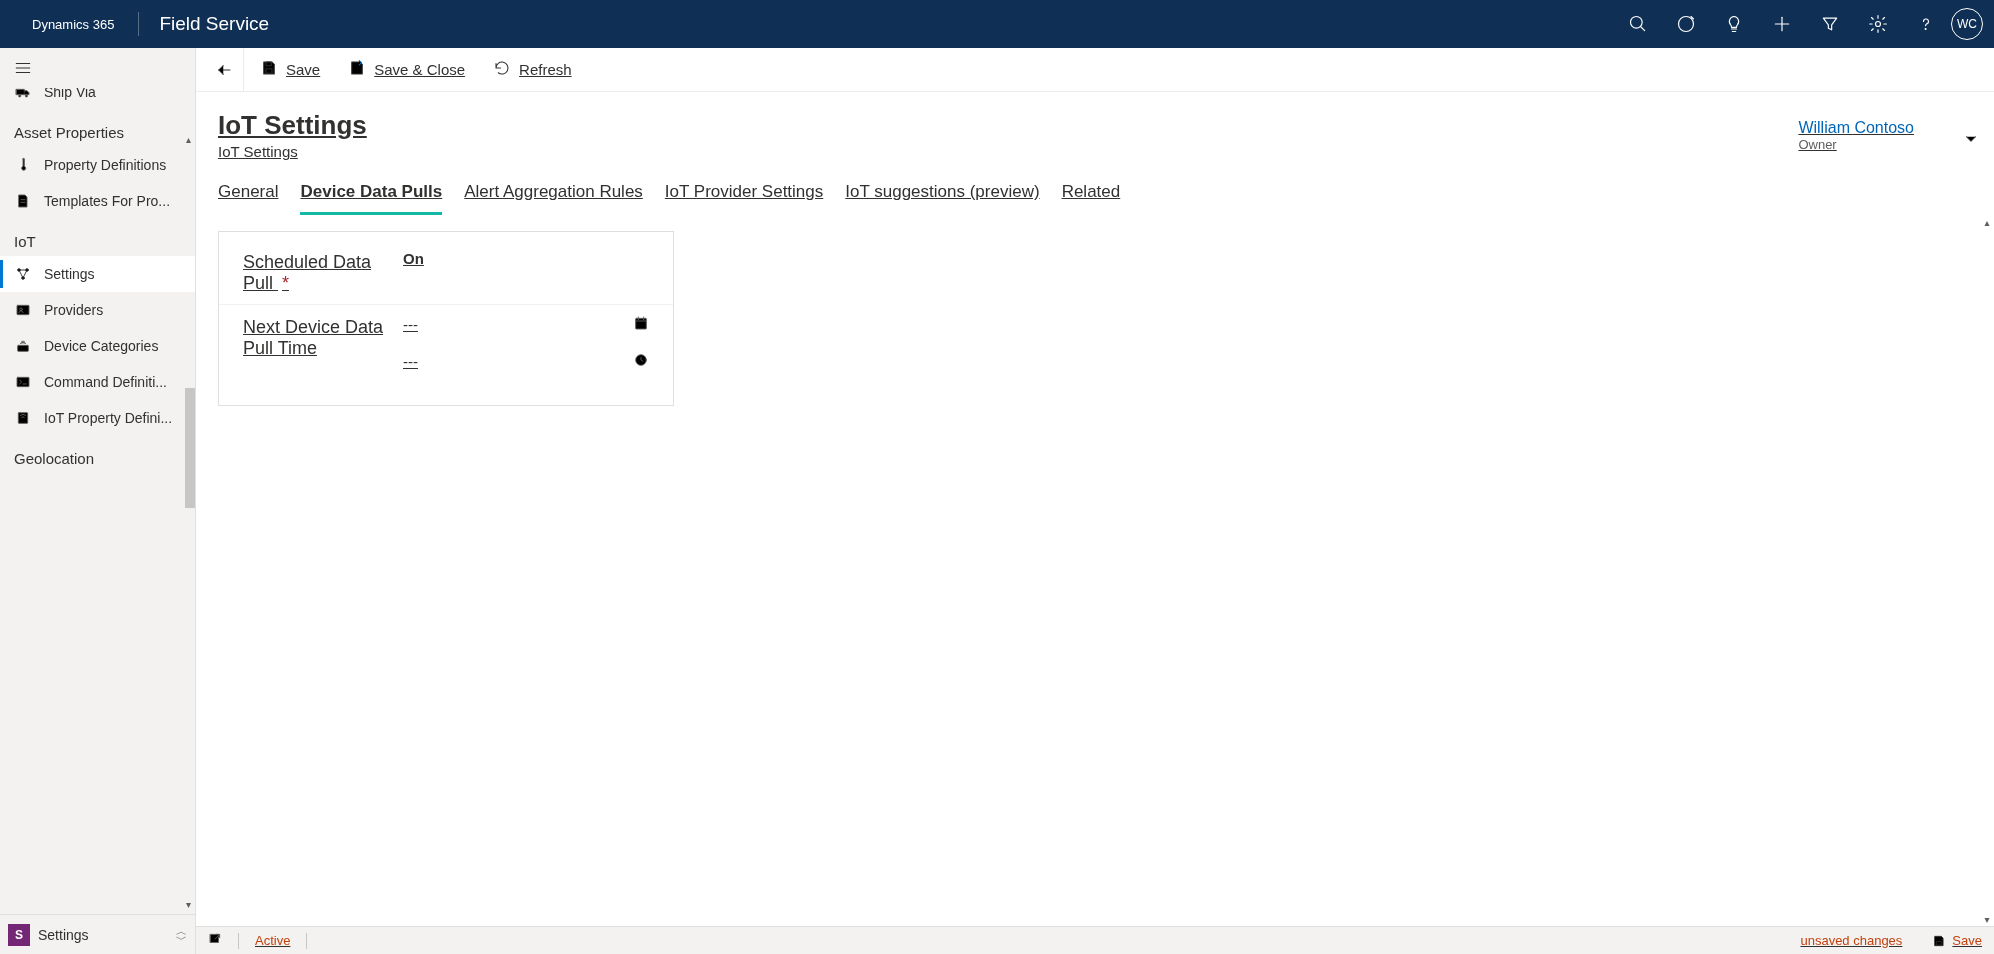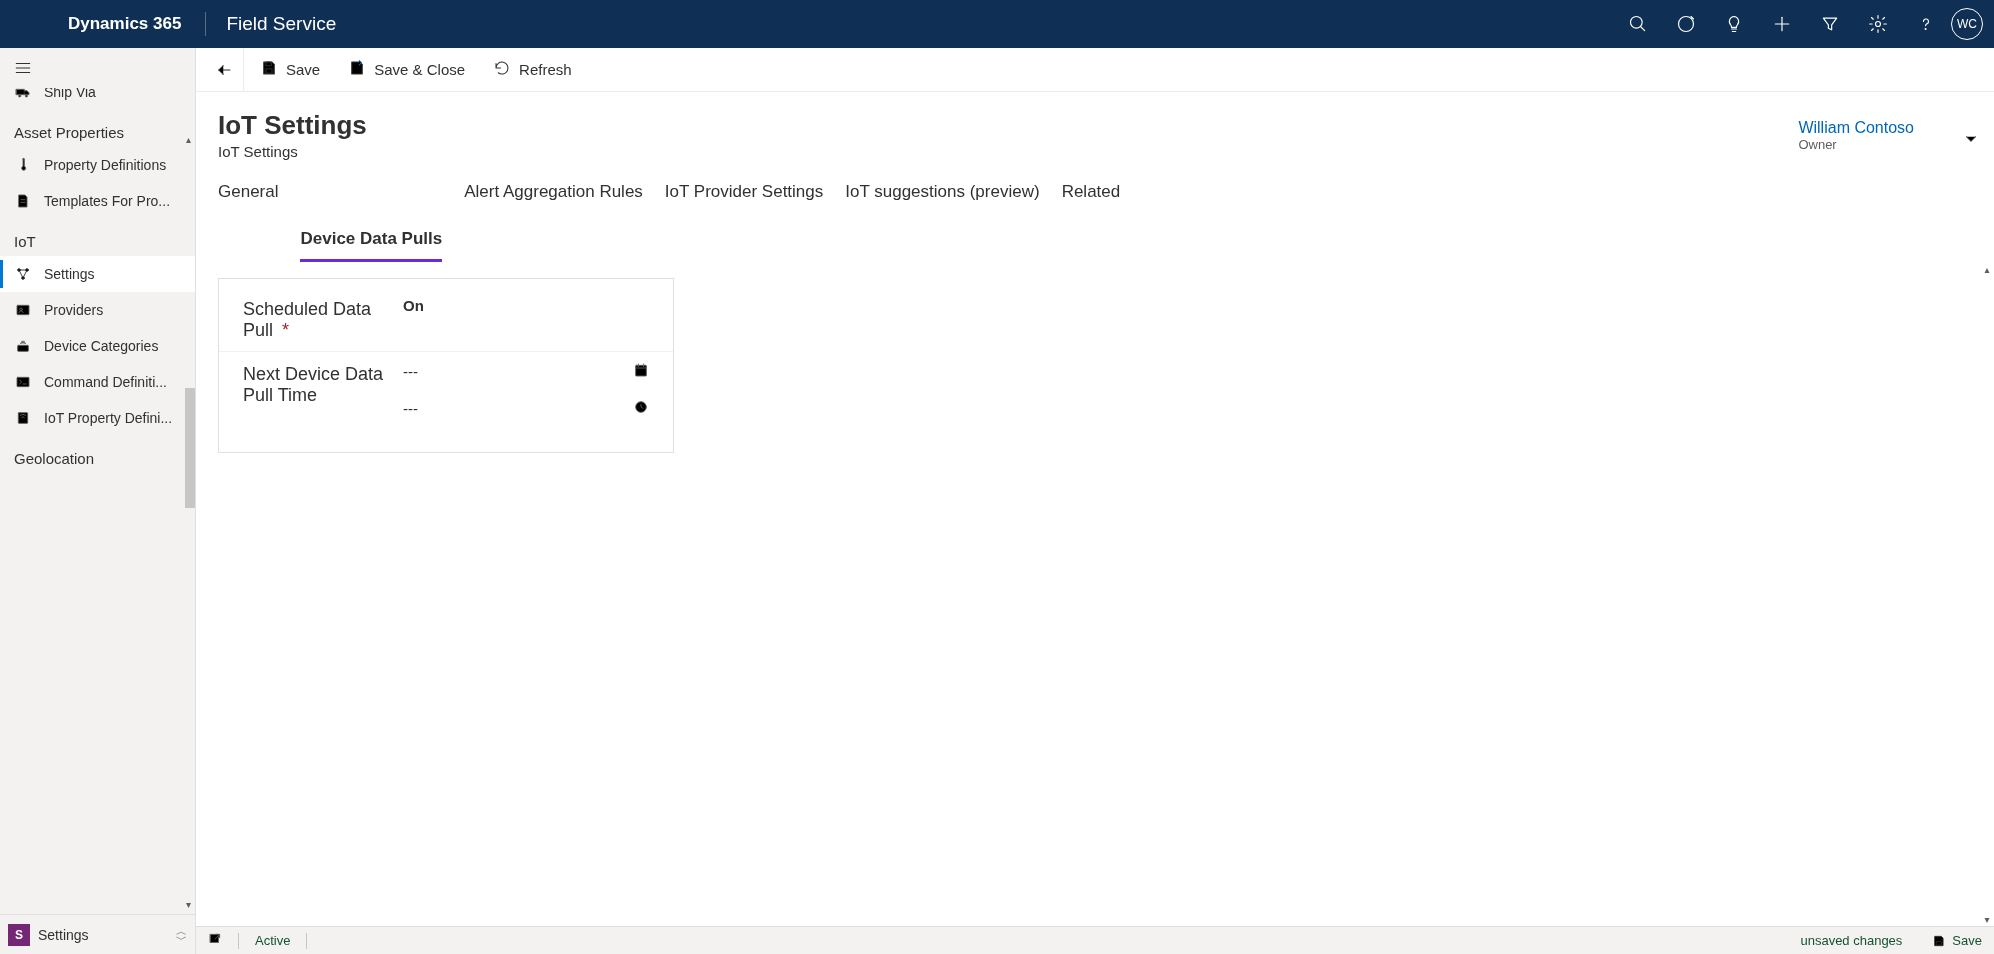--- a/index.html
+++ b/index.html
@@ -9,21 +9,21 @@
   
   .topbar {
     background: #0b2a4a; 
     background: #0f2f54;
     color: #fff;
     height: 48px;
     display: flex;
     align-items: center;
     padding: 0 10px 0 0;
   }
-  .topbar .brand { font-weight: 700; font-size: 17px; padding: 0 18px 0 68px; }
+  .topbar .brand { font-weight: 400; font-size: 13px; padding: 0 18px 0 32px; }
   .topbar .divider { width: 1px; height: 24px; background: rgba(255,255,255,0.3); margin: 0 6px; }
   .topbar .appname { padding: 0 14px; font-size: 19px; }
   .topbar .spacer { flex: 1; }
   .topbar .ticon {
     width: 48px; height: 48px; display: flex; align-items: center; justify-content: center;
     cursor: pointer;
   }
   .topbar svg { stroke: #fff; fill: none; }
   .avatar {
     width: 32px; height: 32px; border: 1px solid #fff; border-radius: 50%;
@@ -74,21 +74,21 @@
     height: 40px; border-top: 1px solid #e1dfdd; display: flex; align-items: center;
     padding: 0 8px; gap: 8px; cursor: pointer;
   }
   .area-badge {
     width: 22px; height: 22px; background: #742774; color: #fff;
     display: flex; align-items: center; justify-content: center; font-size: 12px; font-weight:600;
   }
   .area-switcher .chevs { margin-left: auto; font-size: 11px; color: #605e5c; line-height: 8px;}
 
   
-  .main { flex: 1; display: flex; flex-direction: column; min-width: 0; background:#fff; }
+  .main { flex: 1; display: flex; flex-direction: column; min-width: 0; background:#fff;text-decoration:underline; }
 
   .cmdbar {
     height: 44px; border-bottom: 1px solid #edebe9; display: flex; align-items: center;
     padding: 0 8px; gap: 4px;
   }
   .cmd-back {
     width: 40px; height: 44px; display:flex; align-items:center; justify-content:center;
     border-right: 1px solid #edebe9; cursor:pointer;
   }
   .cmd-btn {
@@ -104,21 +104,21 @@
   .page-head .sub { font-size: 15px; color: #323130; margin-top: 2px; }
   .page-head .owner { margin-left: auto; text-align: left; padding-right: 6px;}
   .page-head .owner a { color: #0066b8; font-size: 16px; text-decoration: none; }
   .page-head .owner .olabel { font-size: 13px; color: #605e5c; }
   .page-head .expand { margin-left: 22px; cursor:pointer; padding-top:10px;}
 
   .tabs {
     display:flex; gap: 22px; padding: 10px 22px 0 22px; border-bottom: 0; font-size: 17px;
   }
   .tab { padding: 6px 0 10px 0; cursor:pointer; color:#323130; }
-  .tab.active { font-weight:600; border-bottom: 3px solid #6d28d9; margin-top: 47px; }
+  .tab.active { font-weight:600; border-bottom: 3px solid #14b8a6; }
 
   .form-area { padding: 16px 22px; flex:1; overflow:auto; position:relative;}
   .form-card {
     border: 1px solid #e1dfdd; width: 456px; padding: 8px 0 24px 0;
   }
   .form-row {
     display:flex; align-items:flex-start; padding: 10px 24px; gap: 10px;
     border-bottom: 1px solid #f2f2f2;
   }
   .form-row:last-child { border-bottom:none; }
@@ -135,21 +135,21 @@
   .page-scrollbar .track-up, .page-scrollbar .track-down {
     position:absolute; right:0; width:14px; height:14px; font-size:10px; color:#605e5c;
     display:flex; align-items:center; justify-content:center; cursor:pointer;
   }
   .page-scrollbar .track-up { top:0; }
   .page-scrollbar .track-down { bottom:0; }
 
   
   .statusbar {
     height: 28px; background: #f3f2f1; border-top: 1px solid #e1dfdd;
-    display:flex; align-items:center; padding: 11px 12px; font-size: 13px; color:#14532d;
+    display:flex; align-items:center; padding: 11px 12px; font-size: 13px; color:#c2410c;
     gap: 16px;
   }
   .statusbar .sb-pop { cursor:pointer; }
   .statusbar .sb-sep { width:1px; height:16px; background:#c8c6c4; }
   .statusbar .sb-right { margin-left:auto; display:flex; align-items:center; gap:30px;}
   .statusbar .sb-save { display:flex; align-items:center; gap:6px; cursor:pointer; }
 
   
   svg { stroke-width: 1.4; stroke-linecap: round; stroke-linejoin: round; }
 </style>

